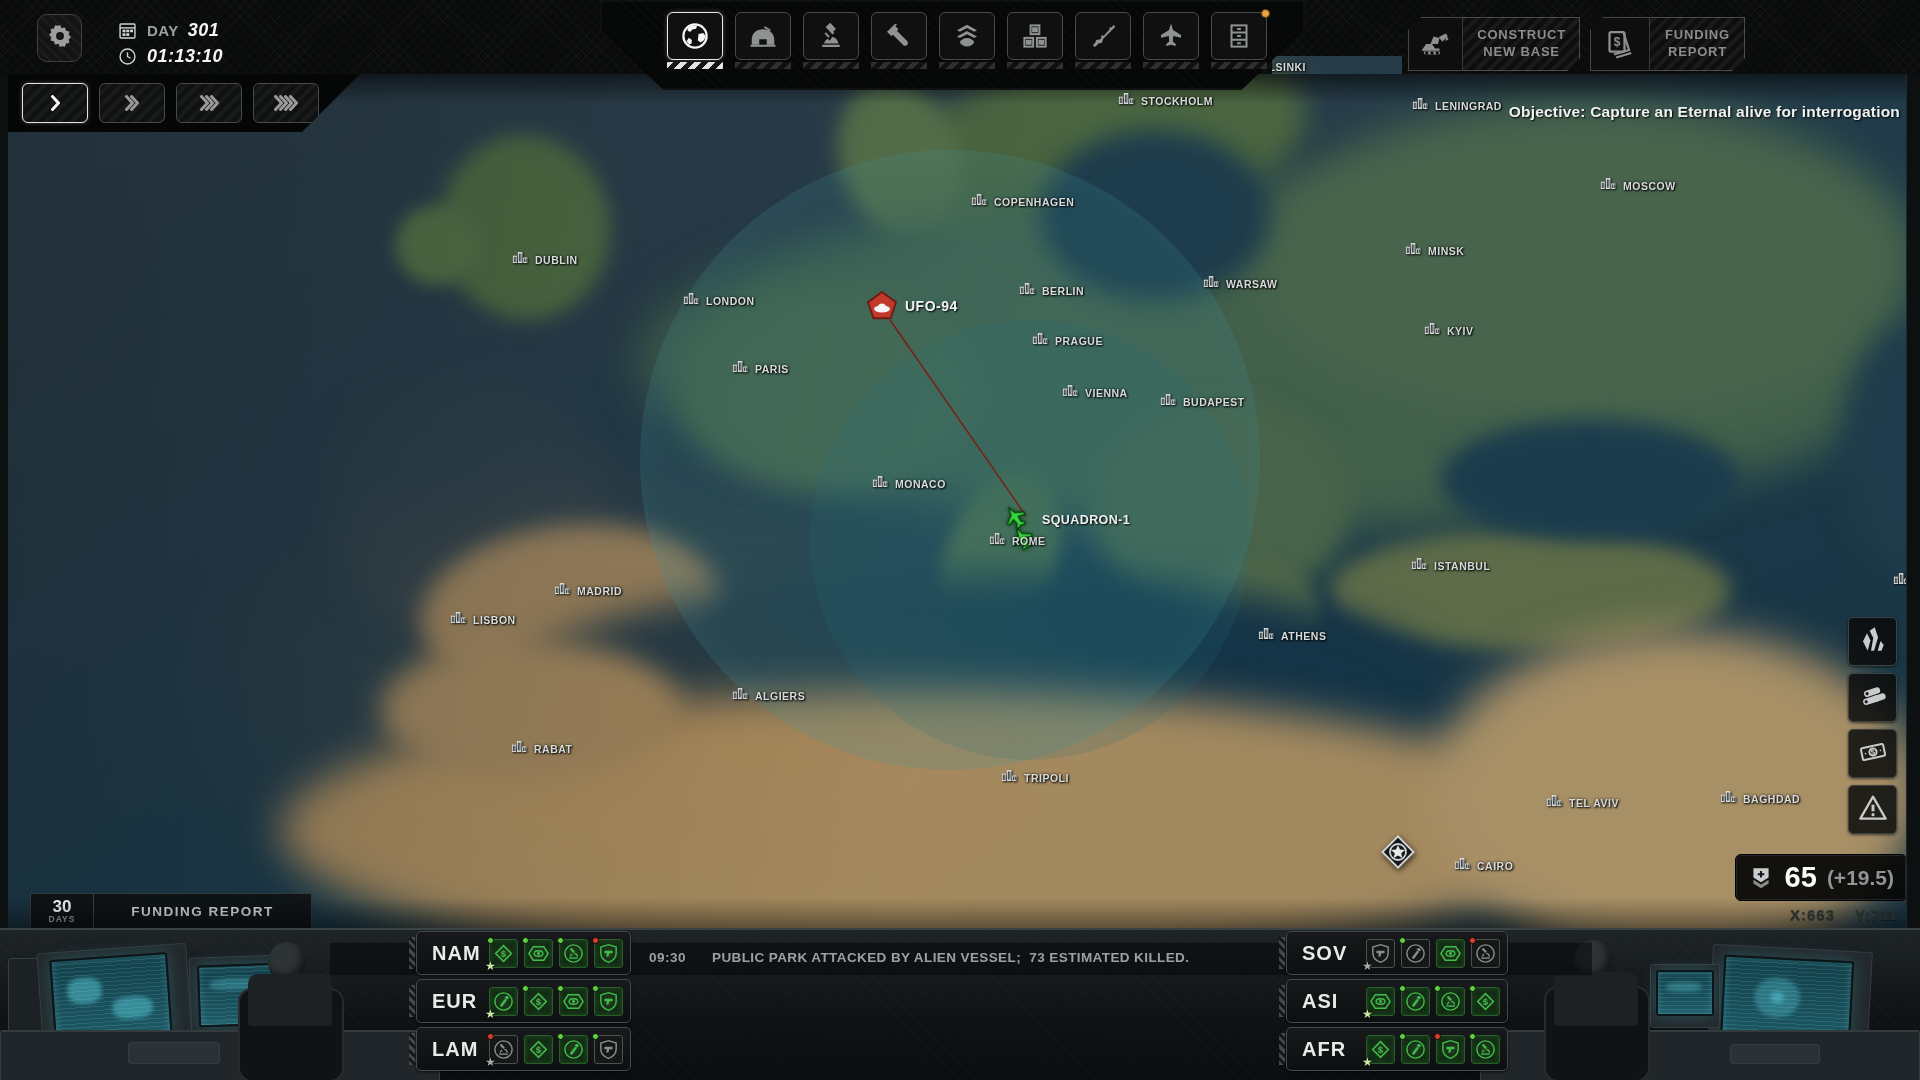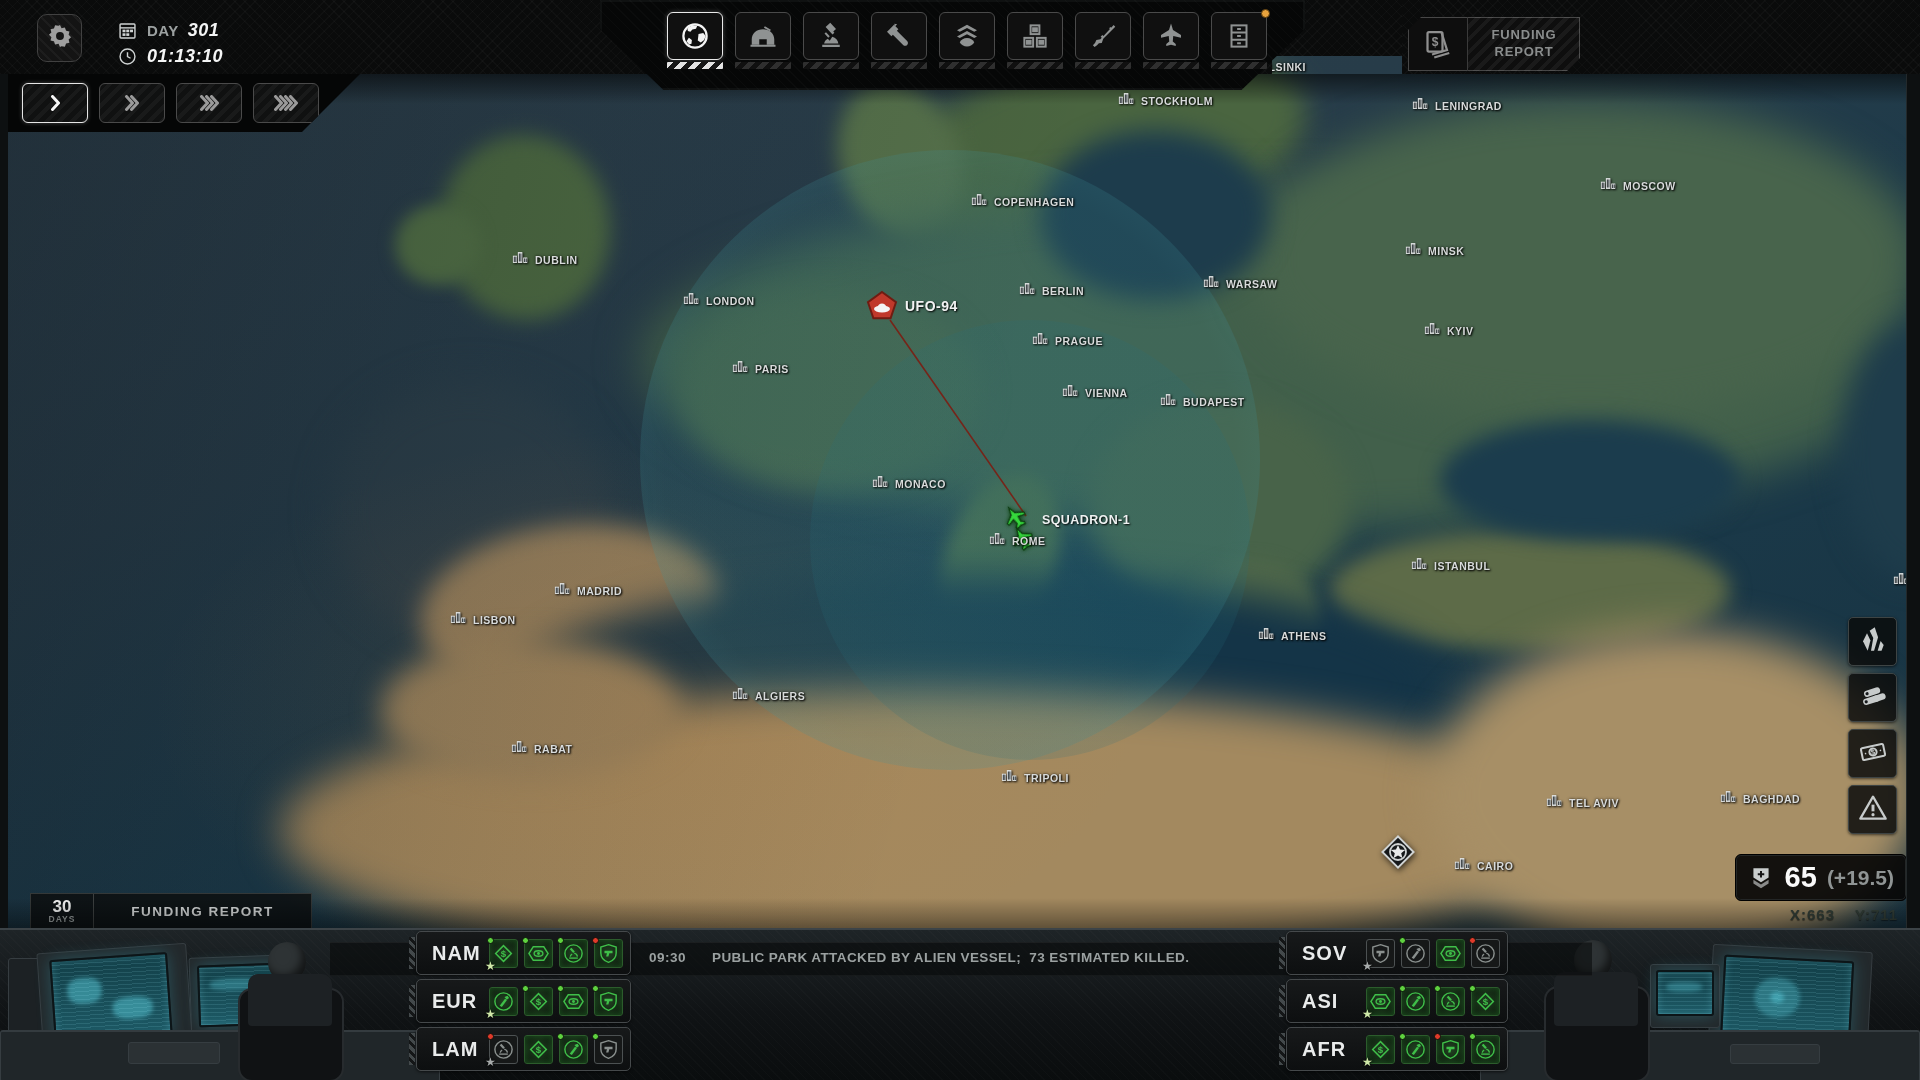--- a/index.html
+++ b/index.html
@@ -230,20 +230,21 @@
     <div class="sq-marker" style="left: 1002px; top: 504px; text-decoration: underline;">
       <span class="sq-jet" style="left:0;top:0;transform:rotate(-35deg);"><svg viewBox="0 0 24 24" width="27" height="27">
             <path d="M12 1.5l2 6.5 7 4.5-.5 2-6-2-.5 5 2.5 2-.5 2-4-1.2-4 1.2-.5-2 2.5-2-.5-5-6 2-.5-2 7-4.5z" fill="#35d83c" stroke="#0c3a10" stroke-width="1.1"></path>
           </svg></span>
       <span class="sq-jet" style="left:7px;top:21px;transform:rotate(-30deg);"><svg viewBox="0 0 24 24" width="27" height="27">
             <path d="M12 1.5l2 6.5 7 4.5-.5 2-6-2-.5 5 2.5 2-.5 2-4-1.2-4 1.2-.5-2 2.5-2-.5-5-6 2-.5-2 7-4.5z" fill="#35d83c" stroke="#0c3a10" stroke-width="1.1"></path>
           </svg></span>
       <span class="sq-label">SQUADRON-1</span>
     </div>
 
+    <div class="objective">Objective: Capture an Eternal alive for interrogation</div>
 
     <div class="side-tools">
         <div class="tool">
           <span><svg viewBox="0 0 24 24" fill="currentColor">
               <path d="M8 20L4.5 13l3-6 2.6 5.4z"></path>
               <path d="M10.5 20l1.7-9.5L9.5 5l3.8-2.5 2.5 7.5-3 10z"></path>
               <path d="M15.5 20l2.2-7.2 2.3 3-1.6 4.2z"></path>
             </svg></span>
         </div>
         <div class="tool">
@@ -878,20 +879,38 @@
             <path d="M10.5 6.3h3M10.5 12h3M10.5 17.7h3"></path>
           </svg>
         </span>
         <span class="tab-stripe"></span>
         <span class="tab-dot"></span>
       </div>
     </div>
   <div class="actions">
       <div class="action-btn">
         <span class="act-ic">
+          <svg viewBox="0 0 24 24" fill="currentColor">
+            <path d="M3 16.5l3-4.5h4l2 3h3v1.5z"></path>
+            <rect x="4.5" y="16.8" width="11" height="2.2" rx="1.1"></rect>
+            <circle cx="6.5" cy="18" r="1.1" fill="#0e0e0e"></circle>
+            <circle cx="10" cy="18" r="1.1" fill="#0e0e0e"></circle>
+            <circle cx="13.5" cy="18" r="1.1" fill="#0e0e0e"></circle>
+            <path d="M9 12l2-5 4 1-1 4z"></path>
+            <path d="M14.5 7.5L19 5l1.5 1.5-3.5 4z"></path>
+            <path d="M19.5 6L21 9l-2 1z"></path>
+          </svg>
+        </span>
+        <span class="act-label">
+          <span>CONSTRUCT</span>
+          <span>NEW BASE</span>
+        </span>
+      </div>
+      <div class="action-btn">
+        <span class="act-ic">
           <svg viewBox="0 0 24 24" fill="none" stroke="currentColor" stroke-width="1.5">
             <rect x="5" y="4" width="10" height="13" rx="1"></rect>
             <path d="M8 19l10-3-3.6-11.5"></path>
             <path d="M9.5 21l10-3"></path>
             <text x="10" y="13" font-size="8" fill="currentColor" stroke="none" text-anchor="middle" font-weight="bold">$</text>
           </svg>
         </span>
         <span class="act-label">
           <span>FUNDING</span>
           <span>REPORT</span>

